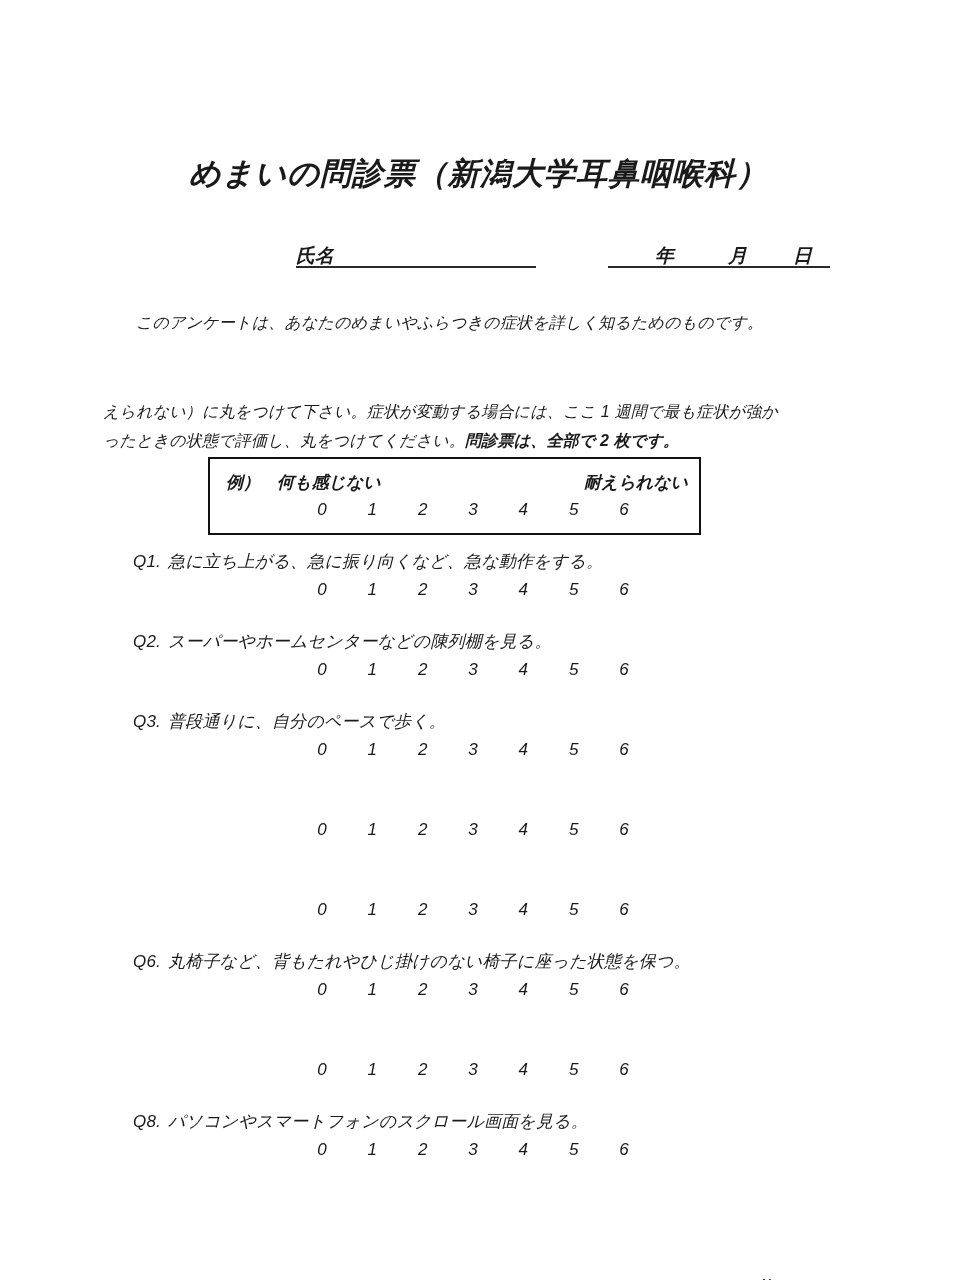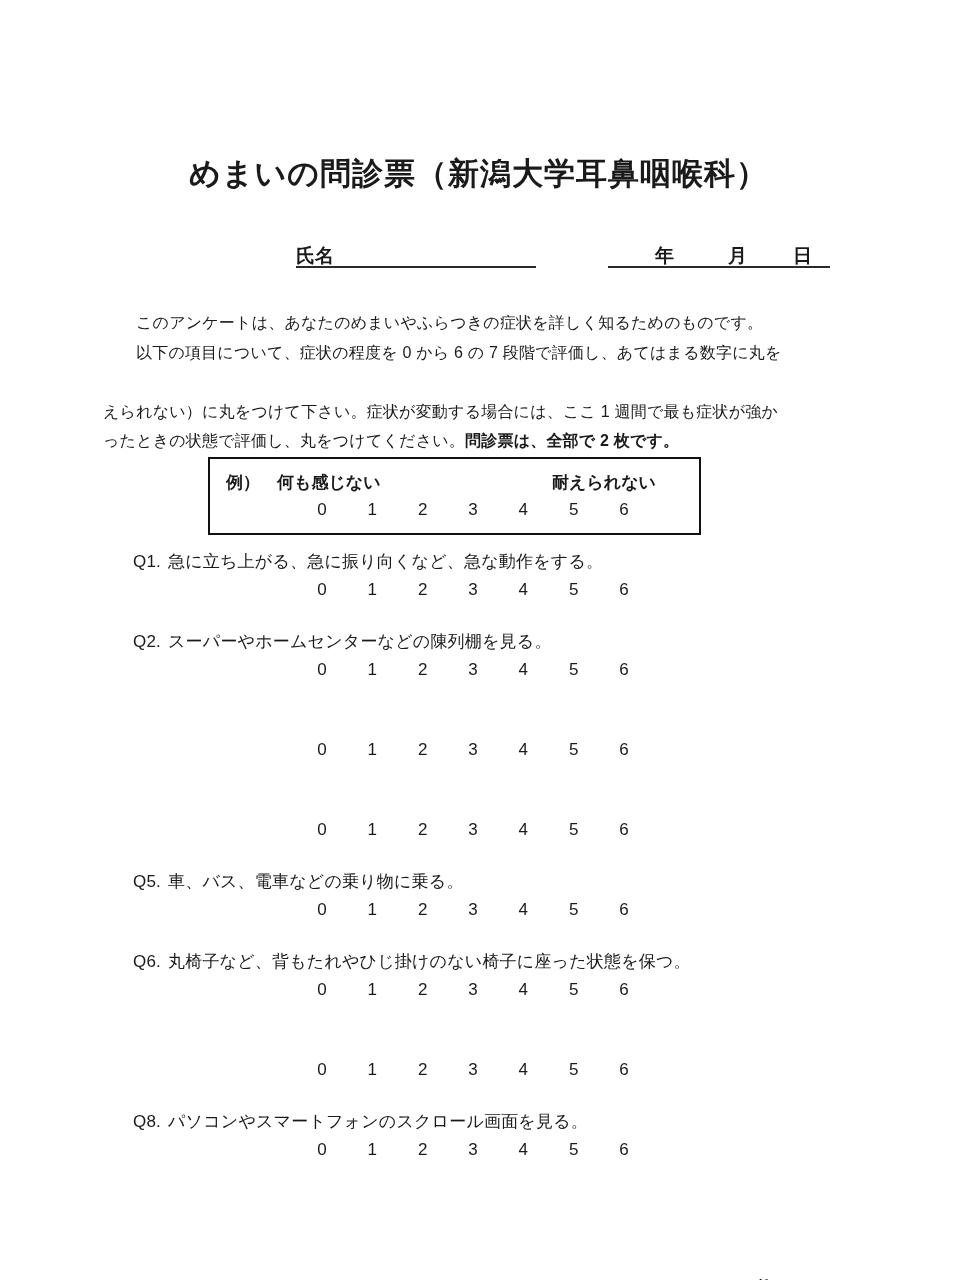--- a/index.html
+++ b/index.html
@@ -10,21 +10,21 @@
   .page {
     position: relative;
     width: 957px;
     height: 1280px;
     margin: 0 auto;
     background: #ffffff;
     font-family: "Liberation Sans", sans-serif;
     color: #1a1a1a;
     overflow: hidden;
   }
-  .abs { position: absolute; }
+  .abs { position: absolute; font-style: italic; }
 
   .doc-title {
     left: 0; right: 0; top: 153px;
     text-align: center;
     font-size: 31px;
     font-weight: 600;
     letter-spacing: 1px;
     white-space: nowrap;
   }
 
@@ -99,28 +99,27 @@
 
   <span class="abs field-label" style="left:296px">氏名</span>
   <div class="abs blank-line" style="left:296px; width:240px"></div>
 
   <div class="abs blank-line" style="left:608px; width:222px"></div>
   <span class="abs field-label" style="left:655px">年</span>
   <span class="abs field-label" style="left:728px">月</span>
   <span class="abs field-label" style="left:793px">日</span>
 
   <div class="abs intro-line" style="left:136px; top:313px">このアンケートは、あなたのめまいやふらつきの症状を詳しく知るためのものです。</div>
-  <div class="abs intro-line" style="left:136px; top:343px">以下の項目について、症状の程度を 0 から 6 の 7 段階で評価し、あてはまる数字に丸を</div>
   <div class="abs intro-line" style="left:103px; top:402px">えられない）に丸をつけて下さい。症状が変動する場合には、ここ 1 週間で最も症状が強か</div>
   <div class="abs intro-line" style="left:103px; top:431px"><span>ったときの状態で評価し、丸をつけてください。</span><span class="bold">問診票は、全部で 2 枚です。</span></div>
 
   <div class="abs example-box"></div>
   <span class="abs example-label" style="left:226px">例）</span>
   <span class="abs anchor-text" style="left:277px">何も感じない</span>
-  <span class="abs anchor-text" style="left:552px">耐えられない</span>
+  <span class="abs anchor-text" style="left:584px">耐えられない</span>
   <div class="abs scale-row" style="top:500px">
     <span class="scale-num">0</span>
     <span class="scale-num">1</span>
     <span class="scale-num">2</span>
     <span class="scale-num">3</span>
     <span class="scale-num">4</span>
     <span class="scale-num">5</span>
     <span class="scale-num">6</span>
   </div>
 
@@ -143,43 +142,43 @@
   <div class="abs scale-row" style="top:660px">
     <span class="scale-num">0</span>
     <span class="scale-num">1</span>
     <span class="scale-num">2</span>
     <span class="scale-num">3</span>
     <span class="scale-num">4</span>
     <span class="scale-num">5</span>
     <span class="scale-num">6</span>
   </div>
 
+  <div class="abs q-line" style="top:710px">
+    <span class="q-id">Q3.</span><span>普段通りに、自分のペースで歩く。</span>
+  </div>
   <div class="abs scale-row" style="top:740px">
     <span class="scale-num">0</span>
     <span class="scale-num">1</span>
     <span class="scale-num">2</span>
     <span class="scale-num">3</span>
     <span class="scale-num">4</span>
     <span class="scale-num">5</span>
     <span class="scale-num">6</span>
   </div>
 
   <div class="abs scale-row" style="top:820px">
     <span class="scale-num">0</span>
     <span class="scale-num">1</span>
     <span class="scale-num">2</span>
     <span class="scale-num">3</span>
     <span class="scale-num">4</span>
     <span class="scale-num">5</span>
     <span class="scale-num">6</span>
   </div>
 
-  <div class="abs q-line" style="top:870px">
-    <span class="q-id">Q5.</span><span>車、バス、電車などの乗り物に乗る。</span>
-  </div>
   <div class="abs scale-row" style="top:900px">
     <span class="scale-num">0</span>
     <span class="scale-num">1</span>
     <span class="scale-num">2</span>
     <span class="scale-num">3</span>
     <span class="scale-num">4</span>
     <span class="scale-num">5</span>
     <span class="scale-num">6</span>
   </div>
 

